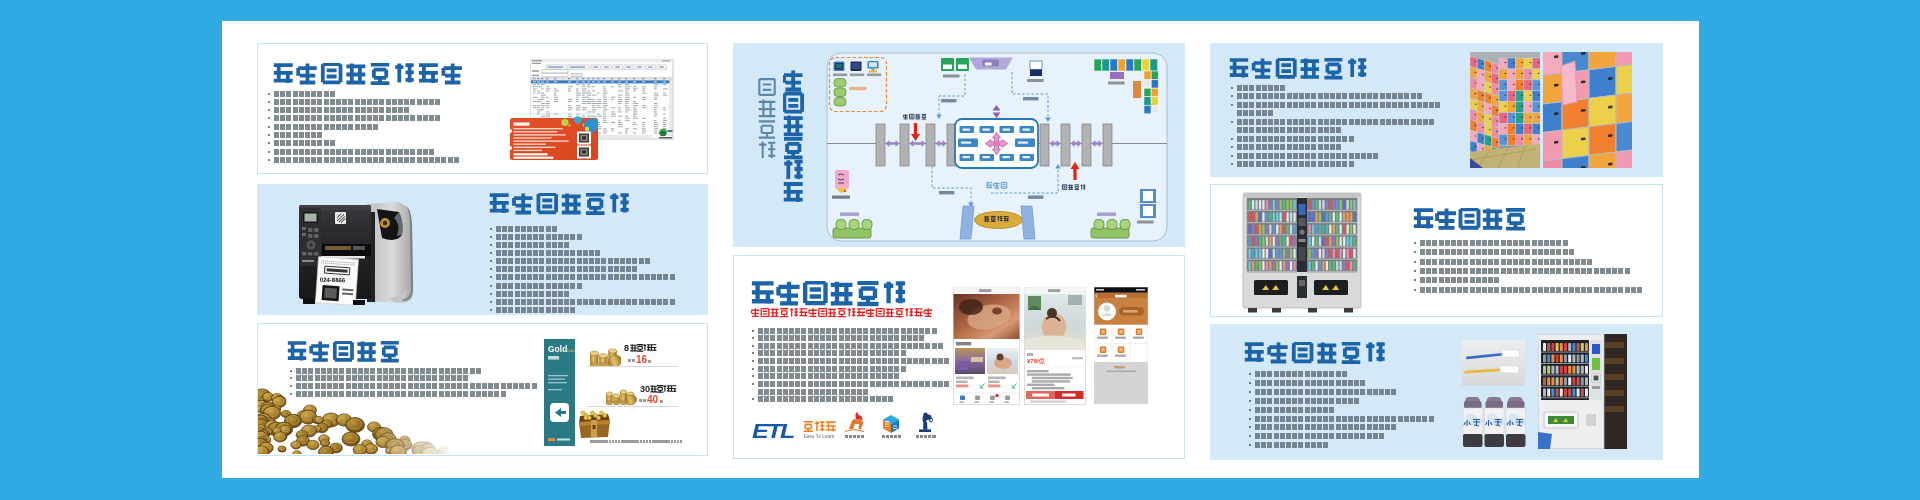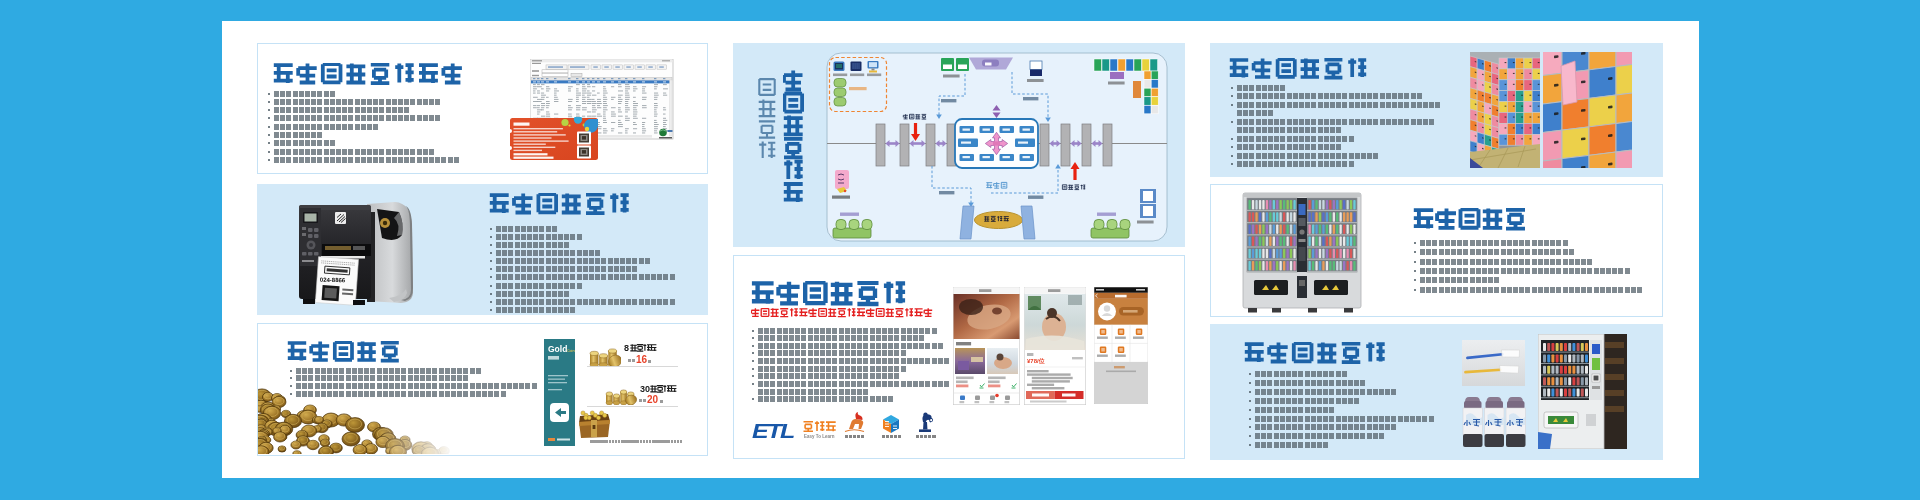--- a/index.html
+++ b/index.html
@@ -854,21 +854,21 @@
 <div>
     <div style="position:absolute;left:640px;top:384px;font-size:9px;font-weight:bold;color:#1a1a1a">30</div>
   </div>
 
 <svg style="position:absolute;left:650px;top:385px" width="28.7" height="9.2">
     <path d="M0.3 1.2L6.9 1.2M2.2 0.2L2.2 6.8M5.0 1.2L5.0 6.8M0.3 4.0L6.9 4.0M0.3 6.8L6.9 6.8M6.9 0.6L13.3 0.6M7.9 2.3L12.3 2.3M7.9 2.3L7.9 5.2M12.3 2.3L12.3 5.2M7.9 5.2L12.3 5.2M10.1 5.2L10.1 7.1M6.9 7.1L13.3 7.1M13.4 1.4L16.3 1.4M14.9 0.2L14.9 6.8M17.0 0.7L19.9 0.7M17.0 3.3L19.9 3.3M17.0 5.9L19.9 5.9M18.5 0.7L18.5 6.8M19.8 0.7L26.4 0.7M19.8 3.5L26.4 3.5M19.8 6.2L26.4 6.2M21.5 0.7L21.5 6.2M24.7 3.5L24.7 7.0" stroke="#1a1a1a" stroke-width="1.15" fill="none"></path>
   </svg>
 
 <div>
     <div style="position:absolute;left:639px;top:399px;width:7.2px;height:3.4px;background:repeating-linear-gradient(90deg,rgba(120,120,120,0.74) 0 2.95px,rgba(0,0,0,0) 2.95px 3.60px)"></div>
-<div style="position:absolute;left:647px;top:394px;font-size:10px;font-weight:bold;color:#e8432a">20</div>
+<div style="position:absolute;left:647px;top:394px;font-size:10px;font-weight:bold;color:#e8432a">40</div>
     <div style="position:absolute;left:660px;top:400px;width:3.6px;height:3.4px;background:repeating-linear-gradient(90deg,rgba(120,120,120,0.74) 0 2.95px,rgba(0,0,0,0) 2.95px 3.60px)"></div>
 </div>
 
 <div style="position:absolute;left:587px;top:406px;width:91px;height:1px;background:#d8d8d8"></div>
 
 <svg style="position:absolute;left:574px;top:404px" width="40" height="38">
     <path d="M6 12 L34 10 L36 17 L5 19 Z" fill="#6a4214"></path>
     <circle cx="9.0" cy="9.0" r="2.1" fill="#e8c84a" stroke="#a07820" stroke-width="0.4"></circle>
     <circle cx="12.1" cy="11.4" r="2.1" fill="#e8c84a" stroke="#a07820" stroke-width="0.4"></circle>
     <circle cx="15.2" cy="13.8" r="2.1" fill="#e8c84a" stroke="#a07820" stroke-width="0.4"></circle>

